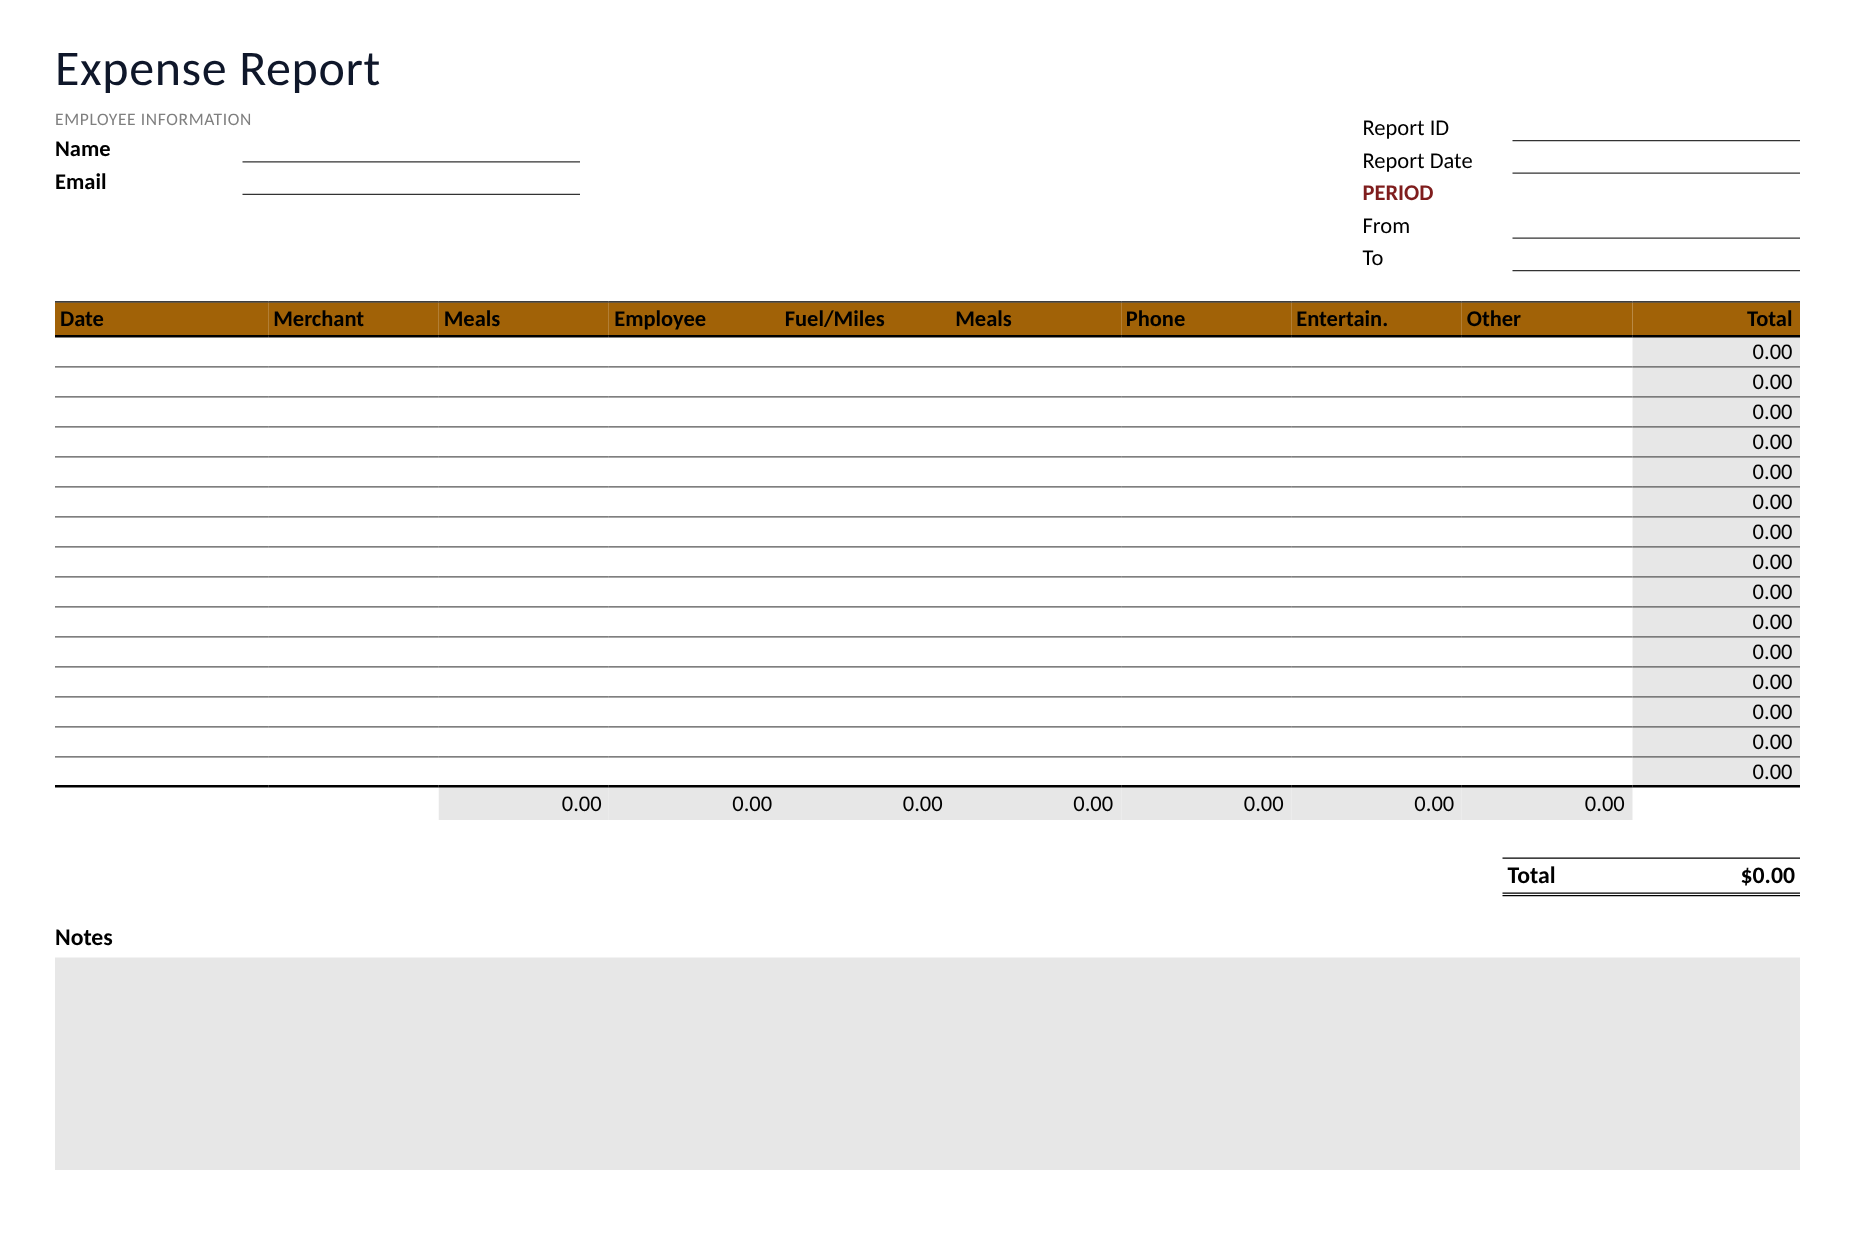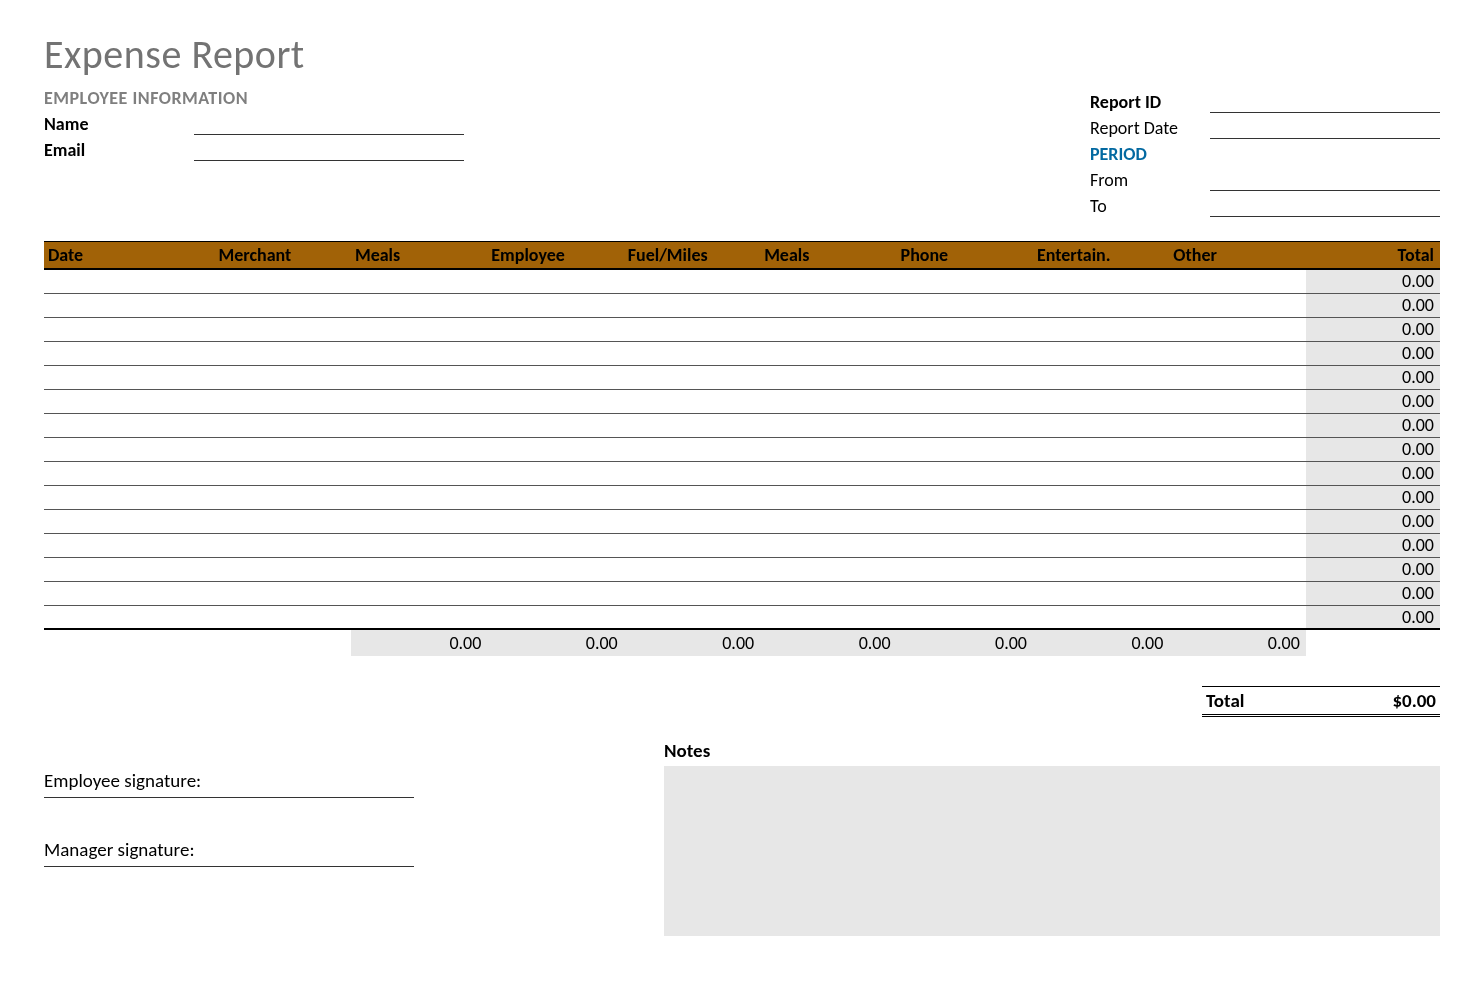--- a/index.html
+++ b/index.html
@@ -7,57 +7,57 @@
     font-family: "Calibri", "Segoe UI", Arial, sans-serif;
     font-size: 18px;
     color: #000;
     background: #fff;
     margin: 0;
     padding: 30px 44px;
     width: 1484px;
   }
   .page { width: 100%; }
   .title {
-    color: #737373;
+    color: #0f172a;
     font-size: 40px;
     font-weight: 400;
     margin: 0 0 8px 0;
     letter-spacing: 0.5px;
   }
   .top-area {
     display: flex;
     justify-content: space-between;
     margin-bottom: 24px;
   }
   .emp-block { width: 420px; }
   .report-block { width: 350px; }
   .section-label {
     color: #7f7f7f;
-    font-weight: 700;
-    font-size: 18px;
+    font-weight: 400;
+    font-size: 14px;
     letter-spacing: 0.5px;
   }
   .field-row {
     display: flex;
     align-items: flex-end;
     height: 26px;
   }
   .field-label {
     font-weight: 700;
     width: 150px;
     flex: 0 0 150px;
   }
   .field-line {
     flex: 1;
     border-bottom: 1px solid #333;
     height: 22px;
   }
   .report-block .field-label { font-weight: 400; width: 120px; flex:0 0 120px;}
-  .report-block .first .field-label { font-weight: 700; }
-  .report-block .period { color:#0369a1; font-weight:700;}
+  .report-block .first .field-label { font-weight: 400; }
+  .report-block .period { color:#7f1d1d; font-weight:700;}
   table.expense {
     border-collapse: collapse;
     width: 100%;
     table-layout: fixed;
   }
   table.expense thead th {
     background: #a16207;
     border-top: 1.5px solid #000;
     border-bottom: 2.5px solid #000;
     text-align: left;
@@ -390,29 +390,19 @@
   </table>
 
   <div class="grand-total-row">
     <div class="grand-total-box">
       <span class="gt-label">Total</span>
       <span class="gt-val">$0.00</span>
     </div>
   </div>
 
   <div class="bottom">
-    <div class="sign-col">
-      <div class="sign-block">
-        <div class="sign-label">Employee signature:</div>
-        <div class="sign-line"></div>
-      </div>
-      <div class="sign-block">
-        <div class="sign-label">Manager signature:</div>
-        <div class="sign-line"></div>
-      </div>
-    </div>
     <div class="notes-col">
       <div class="notes-label">Notes</div>
       <div class="notes-box"></div>
     </div>
   </div>
 
 </div>
 
 </body></html>

